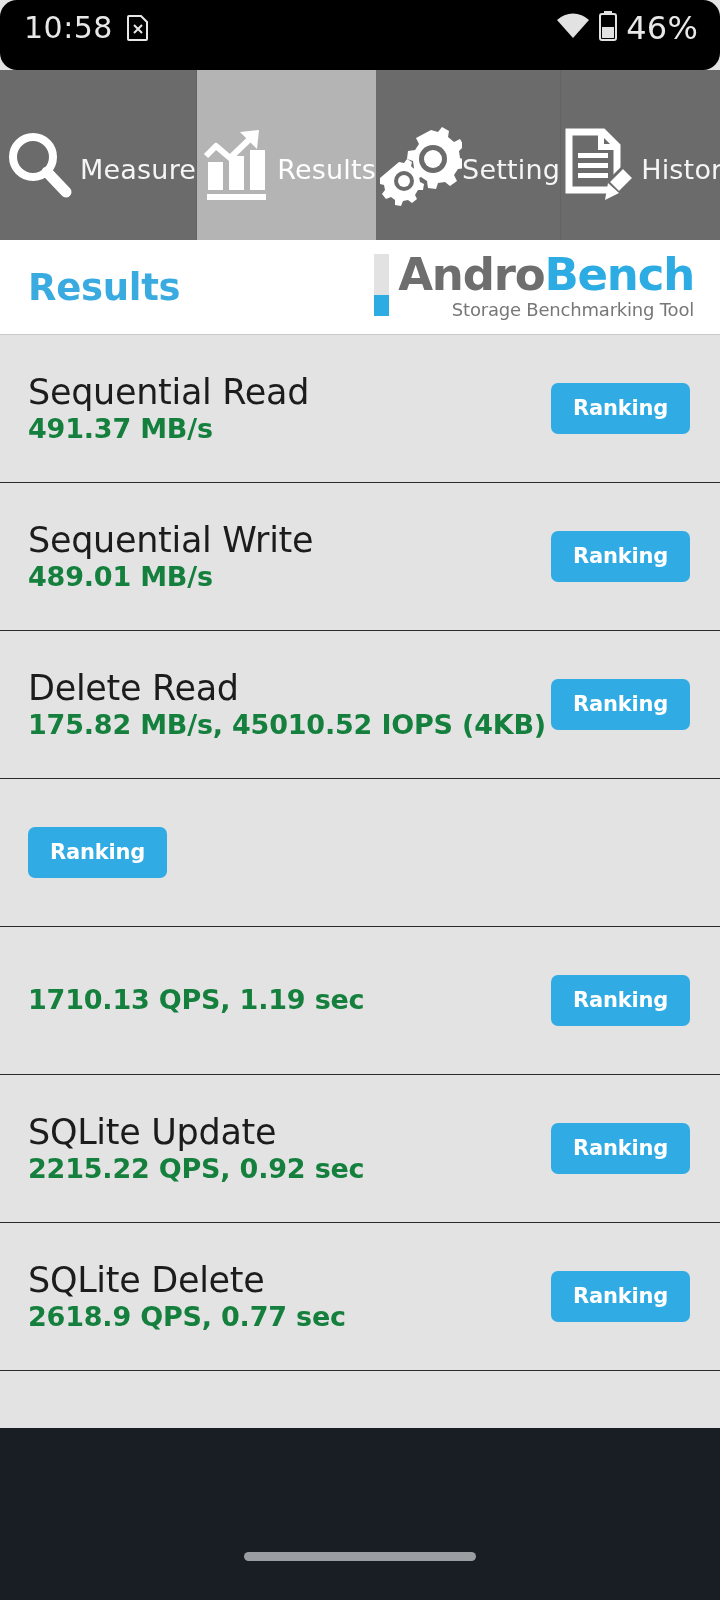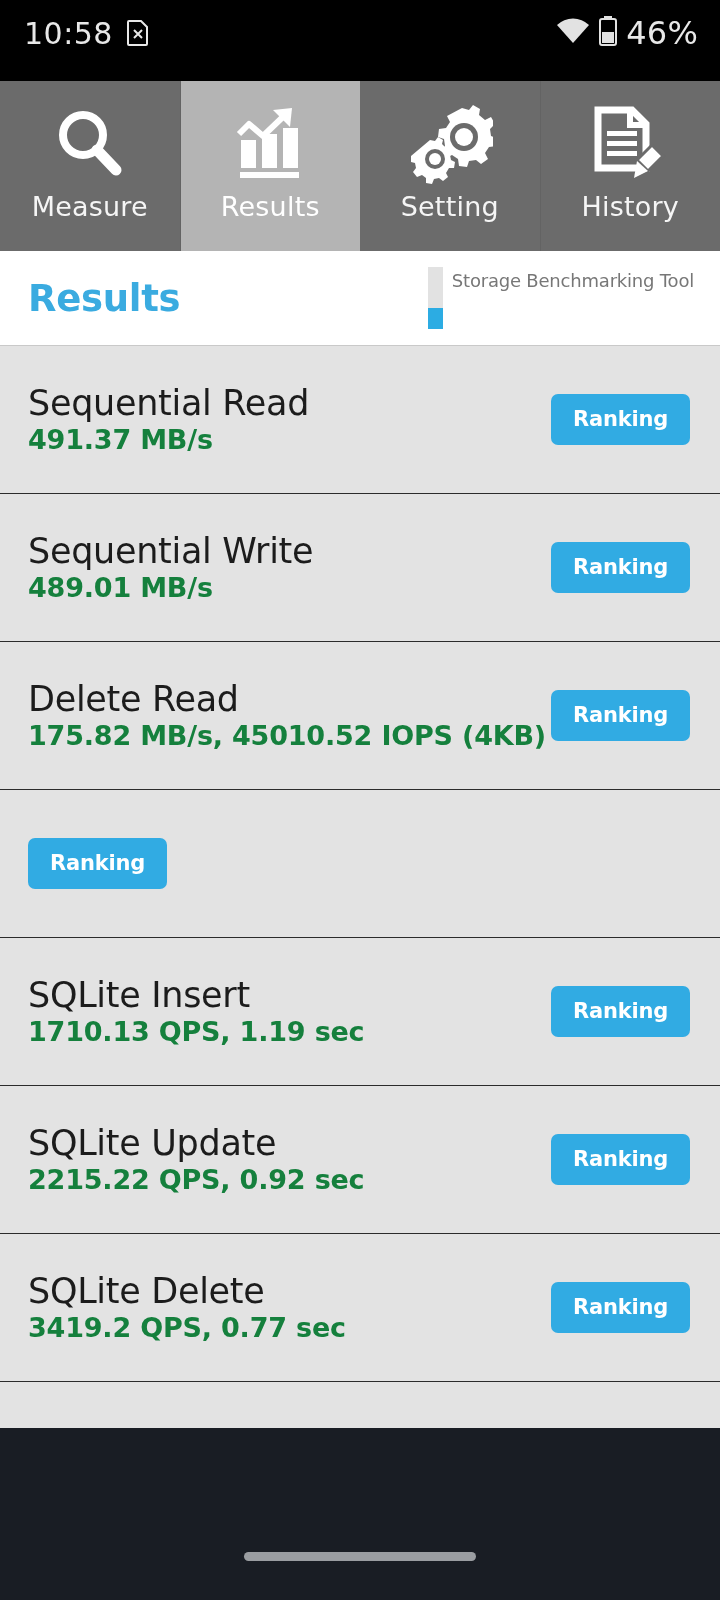--- a/index.html
+++ b/index.html
@@ -14,48 +14,49 @@
     position: relative;
     width: 720px;
     height: 1600px;
     background: #e3e3e3;
     display: flex;
     flex-direction: column;
   }
 
   
   .statusbar {
-    height: 81px;
+    height: 70px;
     background: #000000;
     color: #e8e8e8;
     display: flex;
     align-items: center;
     justify-content: space-between;
     padding: 0 22px 15px 24px;
     flex: 0 0 auto;
+    border-radius: 17px;
   }
   .status-left { display: flex; align-items: center; gap: 14px; }
   .status-clock { font-size: 30px; font-weight: 400; letter-spacing: .5px; }
   .sim-icon { width: 22px; height: 26px; position: relative; }
   .status-right { display: flex; align-items: center; gap: 8px; }
   .battery-pct { font-size: 32px; font-weight: 400; letter-spacing: .2px; }
 
   
   .tabbar {
     height: 170px;
     display: flex;
     flex: 0 0 auto;
     background: #6b6b6b;
   }
   .tab {
     flex: 1 1 0;
     background: #6b6b6b;
     color: #f2f2f2;
     display: flex;
-    flex-direction: column;
+    flex-direction: row;
     align-items: center;
     justify-content: flex-start;
     padding-top: 22px;
     position: relative;
     border-right: 1px solid #636363;
   }
   .tab:last-child { border-right: none; }
   .tab.selected { background: #b4b4b4; border-right: none; }
   .tab-icon {
     height: 82px;
@@ -261,20 +262,21 @@
   </div>
 
   <div class="header">
     <div class="page-title">Results</div>
     <div class="logo">
       <div class="logo-bar">
         <div class="logo-bar-top"></div>
         <div class="logo-bar-bot"></div>
       </div>
       <div class="logo-text">
+        <div class="logo-word"><span class="logo-andro">Andro</span><span class="logo-bench">Bench</span></div>
         <div class="logo-tagline">Storage Benchmarking Tool</div>
       </div>
     </div>
   </div>
 
   <div class="results-list">
 
     <div class="result-row">
       <div class="result-text">
         <div class="result-name">Sequential Read</div>
@@ -298,38 +300,37 @@
       </div>
       <button class="ranking-btn">Ranking</button>
     </div>
 
     <div class="result-row">
       <button class="ranking-btn">Ranking</button>
     </div>
 
     <div class="result-row">
       <div class="result-text">
-        <div class="result-name">SQLite Insert</div>
         <div class="result-value">1710.13 QPS, 1.19 sec</div>
       </div>
       <button class="ranking-btn">Ranking</button>
     </div>
 
     <div class="result-row">
       <div class="result-text">
         <div class="result-name">SQLite Update</div>
         <div class="result-value">2215.22 QPS, 0.92 sec</div>
       </div>
       <button class="ranking-btn">Ranking</button>
     </div>
 
     <div class="result-row">
       <div class="result-text">
         <div class="result-name">SQLite Delete</div>
-        <div class="result-value">3419.2 QPS, 0.77 sec</div>
+        <div class="result-value">2618.9 QPS, 0.77 sec</div>
       </div>
       <button class="ranking-btn">Ranking</button>
     </div>
 
     <div class="list-filler"></div>
   </div>
 
   <div class="navbar">
     <div class="home-indicator"></div>
   </div>

